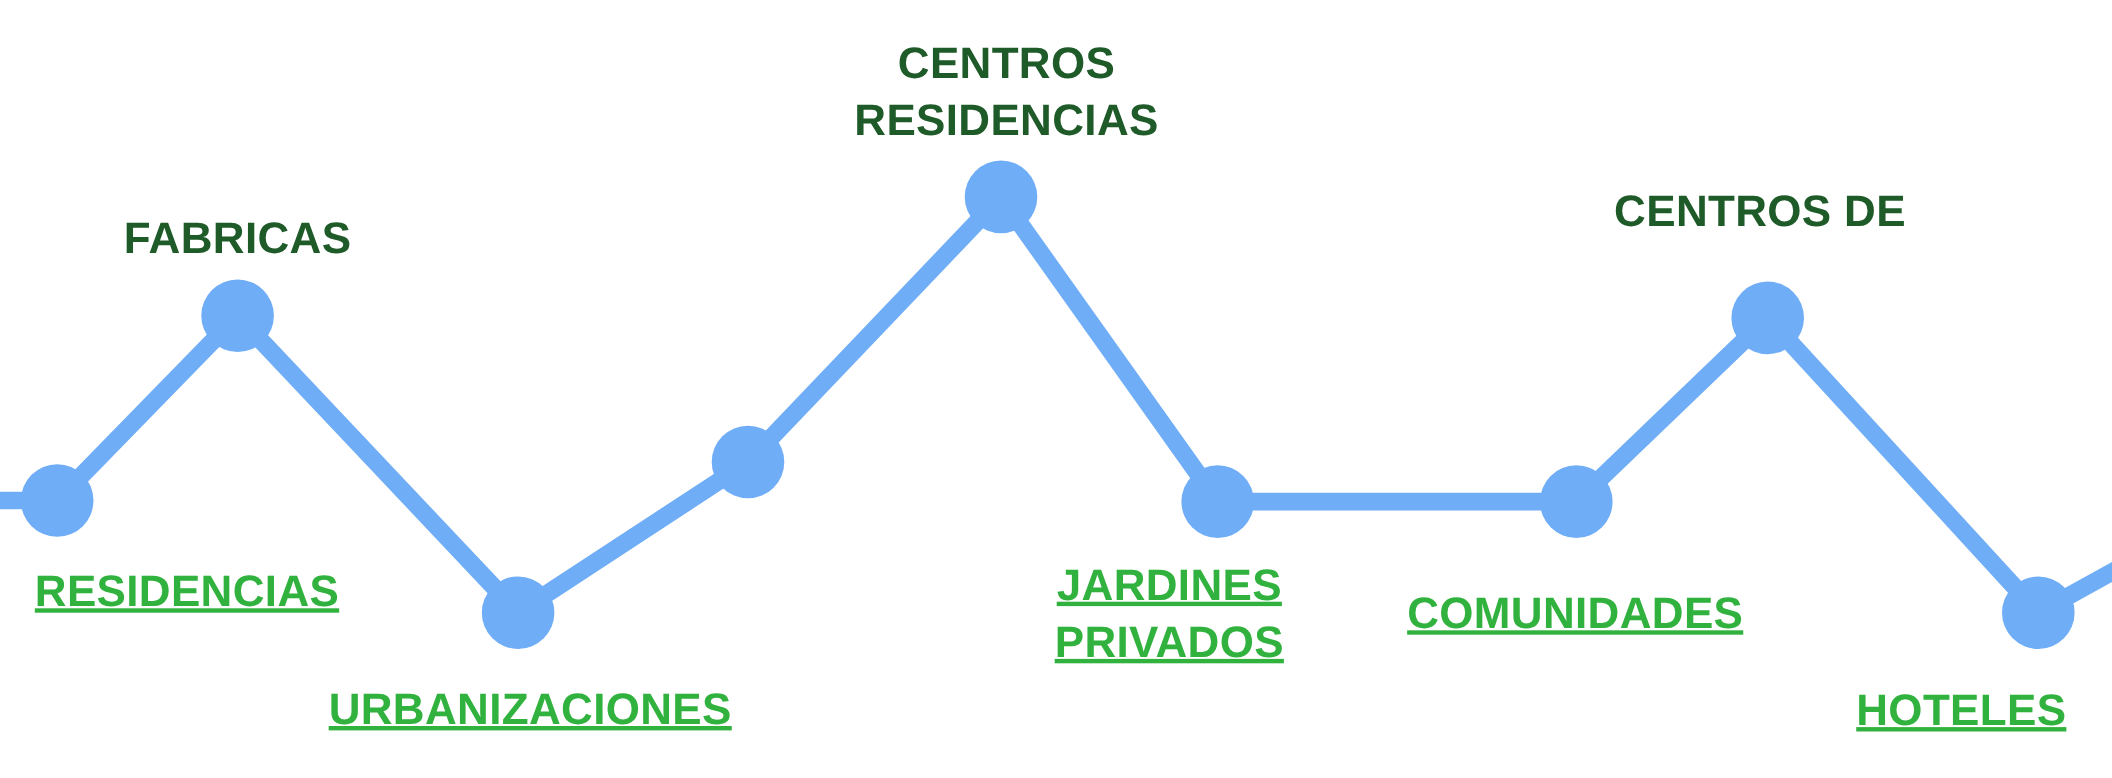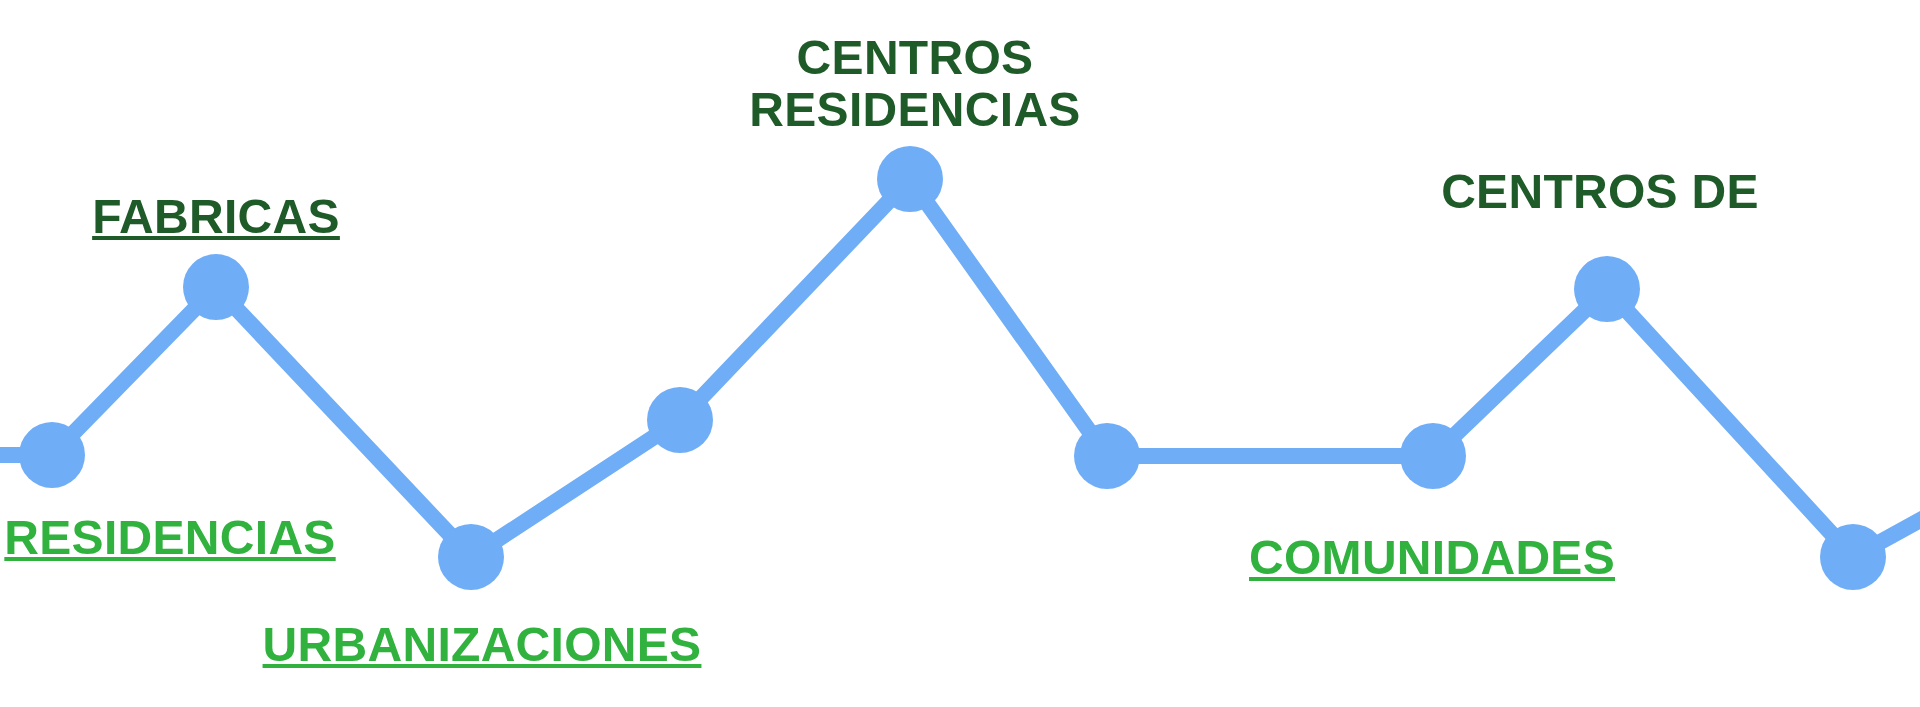--- a/index.html
+++ b/index.html
@@ -24,21 +24,21 @@
   .stage svg{
     position:absolute;left:0;top:0;width:100%;height:100%;
     display:block;
   }
   .labels{position:absolute;left:0;top:0;width:100%;height:100%;}
   .lbl{
     position:absolute;
     transform:translate(-50%,-50%);
     text-align:center;
     font-weight:bold;
-    font-size:48px;
+    font-size:40px;
     line-height:52px;
     letter-spacing:0.3px;
     white-space:nowrap;
     user-select:none;
   }
   .lbl.dark{color:var(--dark);}
   .lbl.light{color:var(--light);text-decoration:underline;}
 </style>
 </head>
 <body>
@@ -50,33 +50,40 @@
       <circle cx="216" cy="287" r="33" fill="#6FADF7"></circle>
       <circle cx="471" cy="557" r="33" fill="#6FADF7"></circle>
       <circle cx="680" cy="420" r="33" fill="#6FADF7"></circle>
       <circle cx="910" cy="179" r="33" fill="#6FADF7"></circle>
       <circle cx="1107" cy="456" r="33" fill="#6FADF7"></circle>
       <circle cx="1433" cy="456" r="33" fill="#6FADF7"></circle>
       <circle cx="1607" cy="289" r="33" fill="#6FADF7"></circle>
       <circle cx="1853" cy="557" r="33" fill="#6FADF7"></circle>
     </svg>
   <div class="labels">
-      <div class="lbl dark" style="left: 216px; top: 217px; text-decoration: underline;">
+      <div class="lbl dark" style="left: 216px; top: 217px;">
         <div>FABRICAS</div>
       </div>
       <div class="lbl dark" style="left: 915px; top: 84px;">
         <div>CENTROS</div>
         <div>RESIDENCIAS</div>
       </div>
       <div class="lbl dark" style="left: 1600px; top: 192px;">
         <div>CENTROS DE</div>
       </div>
       <div class="lbl light" style="left: 170px; top: 538px;">
         <div>RESIDENCIAS</div>
       </div>
       <div class="lbl light" style="left: 482px; top: 645px;">
         <div>URBANIZACIONES</div>
       </div>
+      <div class="lbl light" style="left: 1063px; top: 558px;">
+        <div>JARDINES</div>
+        <div>PRIVADOS</div>
+      </div>
       <div class="lbl light" style="left: 1432px; top: 558px;">
         <div>COMUNIDADES</div>
+      </div>
+      <div class="lbl light" style="left: 1783px; top: 646px;">
+        <div>HOTELES</div>
       </div>
     </div>
 </div>
 
 </body></html>

